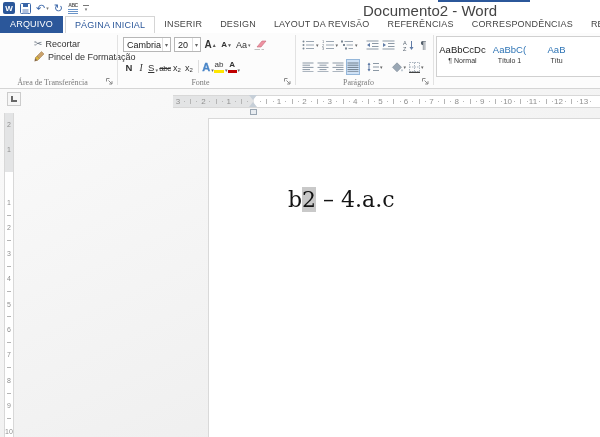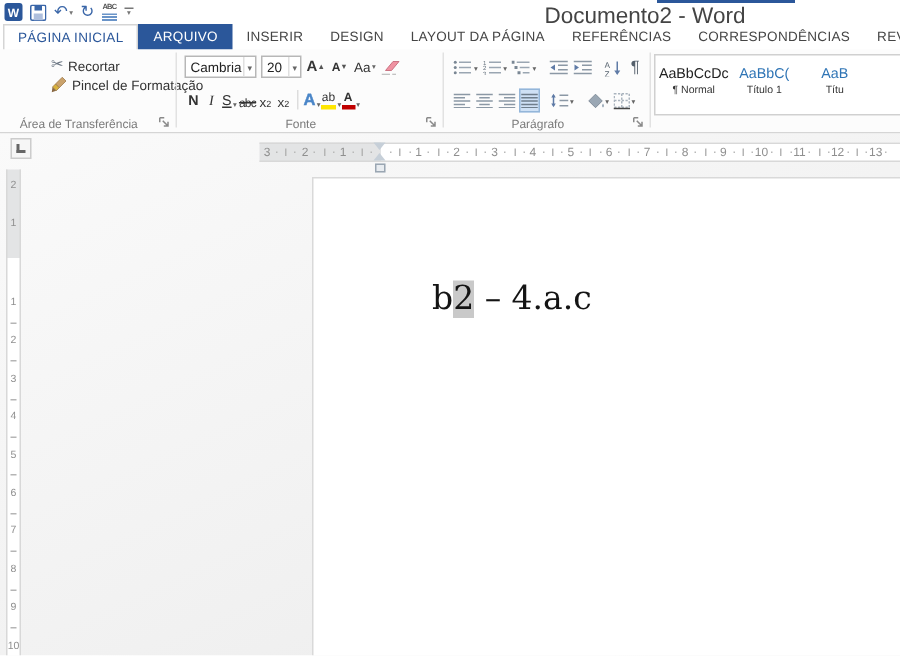--- a/index.html
+++ b/index.html
@@ -27,21 +27,21 @@
   
   .tabrow { position:absolute; left:0; top:16px; width:600px; height:17px; background:#fff; display:flex; align-items:stretch; }
   .tab { font-size:9px; line-height:17px; padding:0 9px; color:#454545; letter-spacing:0.2px; white-space:nowrap; }
   .tab.file { background:#2b579a; color:#fff; padding:0 10px; }
   .tab.active { color:#2b579a; background:#fff; border:1px solid #d5d5d5; border-bottom:none; margin-left:2px; }
 
   
   .ribbon { position:absolute; left:0; top:33px; width:600px; height:56px; background:#fcfcfc; border-bottom:1px solid #d5d5d5; }
   .rsep { position:absolute; top:2px; width:1px; height:50px; background:#e2e2e2; }
   .group { position:absolute; top:0; height:55px; }
-  .g-label { position:absolute; bottom:1px; left:0; right:12px; text-align:center; font-size:8px; color:#7a7a7a; white-space:nowrap; }
+  .g-label { position:absolute; bottom:1px; left:0; right:12px; text-align:center; font-size:8px; color:#7a7a7a; white-space:nowrap;font-family:Liberation Serif, serif; }
   .launcher { position:absolute; bottom:2px; right:3px; width:9px; height:9px; }
 
   
   .paste-btn { position:absolute; left:4px; top:3px; width:30px; height:42px; display:flex; flex-direction:column; align-items:center; }
   .clipboard-ic { position:relative; width:16px; height:19px; }
   .clipboard-ic .board { position:absolute; left:0; top:1px; width:13px; height:17px; background:#d2a679; border:1px solid #a3805a; border-radius:2px; }
   .clipboard-ic .clip { position:absolute; left:3.5px; top:0; width:6px; height:3px; background:#8f8f8f; border-radius:1px; }
   .clipboard-ic .paper { position:absolute; left:6px; top:6px; width:10px; height:13px; background:#fff; border:1px solid #ababab; }
   .paste-btn .lbl { font-size:9px; color:#333; margin-top:3px; }
   .paste-btn .crt { font-size:5px; color:#666; line-height:5px; }
@@ -153,25 +153,25 @@
         <span class="qat-more">
             <span class="bar"></span>
             <span class="c">▾</span>
           </span>
       </span>
     </div>
     <div class="win-title">Documento2 - Word</div>
   </div>
 
   <div class="tabrow">
+    <div class="tab file">ARQUIVO</div>
     <div class="tab active">PÁGINA INICIAL</div>
-    <div class="tab file">ARQUIVO</div>
     <div class="tab">INSERIR</div>
     <div class="tab">DESIGN</div>
-    <div class="tab">LAYOUT DA PÁGINA</div>
+    <div class="tab">LAYOUT DA REVISÃO</div>
     <div class="tab">REFERÊNCIAS</div>
     <div class="tab">CORRESPONDÊNCIAS</div>
     <div class="tab">REVISÃO</div>
 
   </div>
 
   <div class="ribbon">
 
     <section class="group" style="left:0;width:117px;">
       <div class="clip-list">

